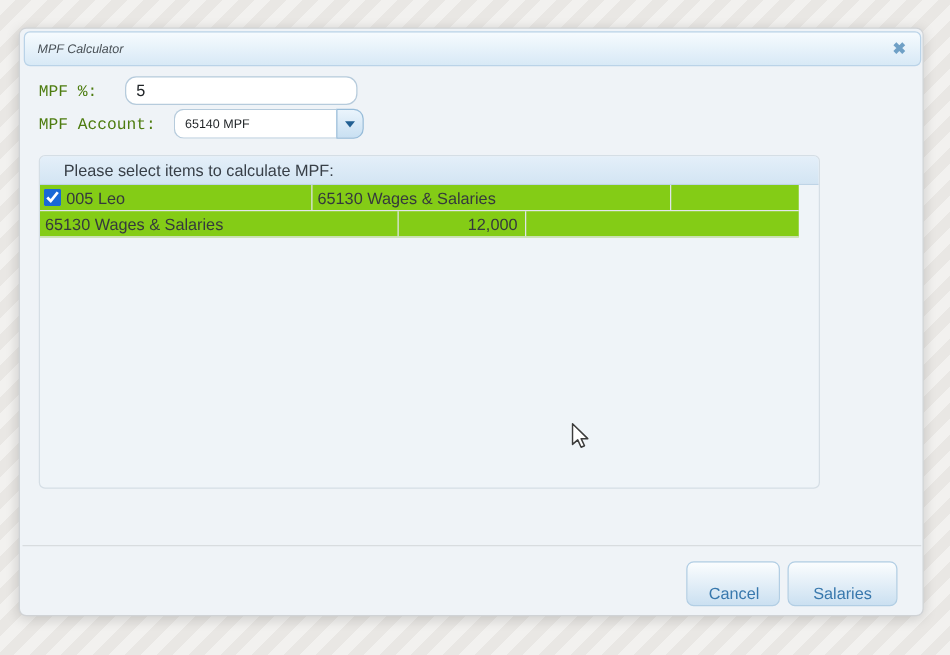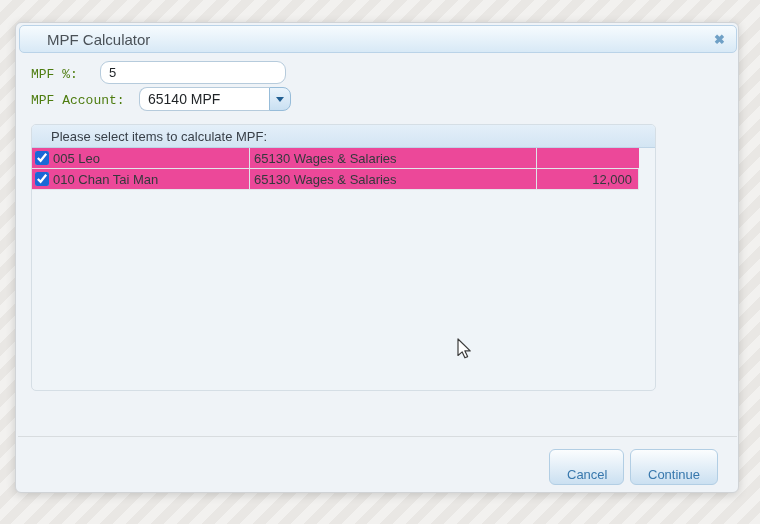--- a/index.html
+++ b/index.html
@@ -12,41 +12,41 @@
     position:absolute;left:15px;top:22px;width:724px;height:471px;
     background:#eff3f7;border:1px solid #d0d3d6;border-radius:6px;
     box-shadow:0 2px 10px rgba(0,0,0,.16);box-sizing:border-box;
   }
   .dialog-header{
     position:absolute;left:3px;top:2px;width:718px;height:28px;box-sizing:border-box;
     background:linear-gradient(#f6fbfe,#d8e9f6);
     border:1px solid #bad3e8;border-radius:5px;
     display:flex;align-items:center;
   }
-  .dialog-title{margin-left:27px;font-size:15px;color:#4a5157;}
+  .dialog-title{margin-left:10px;font-size:10px;color:#4a5157;font-style:italic;}
   .close-btn{
     position:absolute;right:11px;top:50%;transform:translateY(-50%);
     color:#6fa0c6;font-size:13px;font-weight:bold;cursor:pointer;line-height:1;
   }
   .field-row{position:absolute;left:15px;}
   .row-percent{top:38px;height:23px;line-height:23px;}
   .row-account{top:64px;height:24px;line-height:24px;}
   .field-label{font-size:13px;color:#4d7c0f;font-family:Liberation Mono, monospace;}
   .text-input{
     position:absolute;top:0;left:69px;width:186px;height:23px;box-sizing:border-box;
     border:1px solid #b6cbdc;border-radius:9px;background:#fff;
     font-family:"Liberation Sans",sans-serif;font-size:13px;color:#1f2326;
     padding:0 8px;outline:none;
   }
   .combo{position:absolute;left:108px;top:0;height:24px;display:flex;}
   .combo-input{
     width:130px;height:24px;box-sizing:border-box;
     border:1px solid #b6cbdc;border-right:none;border-radius:8px 0 0 8px;
     background:#fff;font-family:"Liberation Sans",sans-serif;
-    font-size:14px;color:#1f2326;padding:0 8px;outline:none;
+    font-size:10px;color:#1f2326;padding:0 8px;outline:none;
   }
   .combo-btn{
     width:22px;height:24px;box-sizing:border-box;
     border:1px solid #97bcd9;border-radius:0 8px 8px 0;
     background:linear-gradient(#eaf4fc,#c9e0f2);
     display:flex;align-items:center;justify-content:center;cursor:pointer;
   }
   .arrow-down{
     width:0;height:0;border-left:4px solid transparent;border-right:4px solid transparent;
     border-top:5px solid #215f92;
@@ -56,21 +56,21 @@
     background:#eff4f8;border:1px solid #d5dee5;border-radius:5px;overflow:hidden;
   }
   .panel-header{
     height:23px;line-height:23px;box-sizing:border-box;
     background:linear-gradient(#e4eff9,#d3e5f3);
     border-bottom:1px solid #bed4e6;
     font-size:13px;color:#383f47;padding-left:19px;
   }
   .grid{width:607px;}
   .trow{
-    display:flex;height:21px;box-sizing:border-box;background:#ec4899;
+    display:flex;height:21px;box-sizing:border-box;background:#84cc16;
     border-bottom:1px solid #e2e6ea;font-size:13px;color:#35393d;
   }
   .cell{box-sizing:border-box;display:flex;align-items:center;overflow:hidden;white-space:nowrap;}
   .c1{width:218px;border-right:1px solid #dfe4e9;padding-left:3px;}
   .c2{width:287px;border-right:1px solid #dfe4e9;padding-left:4px;}
   .c3{width:102px;border-right:1px solid #dfe4e9;justify-content:flex-end;padding-right:6px;}
   .row-check{width:14px;height:14px;margin:0 4px 0 0;accent-color:#1a68d6;}
   .footer-divider{
     position:absolute;left:2px;top:413px;width:719px;height:0;
     border-top:1px solid #d8dcdf;
@@ -117,32 +117,28 @@
 
         <div class="trow">
           <div class="cell c1">
             <input type="checkbox" class="row-check" checked="" style="">
             <span>005 Leo</span>
           </div>
           <div class="cell c2">65130 Wages &amp; Salaries</div>
         </div>
 
         <div class="trow">
-          <div class="cell c1">
-            <input type="checkbox" class="row-check" checked="" style="">
-            <span>010 Chan Tai Man</span>
-          </div>
           <div class="cell c2">65130 Wages &amp; Salaries</div>
           <div class="cell c3">12,000</div>
         </div>
       </div>
   </div>
 
   <div class="footer-divider"></div>
 
   <button class="btn btn-cancel">Cancel</button>
-  <button class="btn btn-continue">Continue</button>
+  <button class="btn btn-continue">Salaries</button>
 
 </div>
 
 <svg class="cursor" width="16" height="22" viewBox="0 0 16 22">
   <polygon points="1,1 1,17.5 5.2,13.9 7.9,19.8 10.6,18.6 7.9,12.9 13.2,12.9" fill="#ffffff" stroke="#3c3c3c" stroke-width="1.2" stroke-linejoin="round"></polygon>
 </svg>
 
 </body></html>

